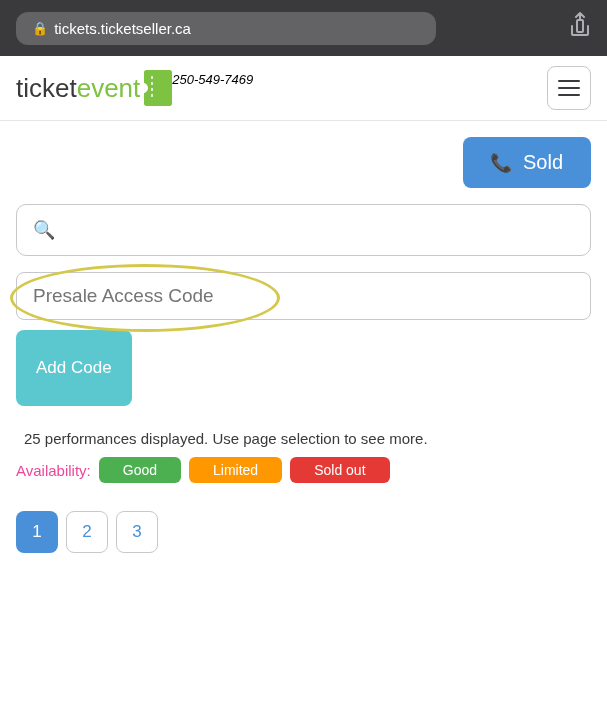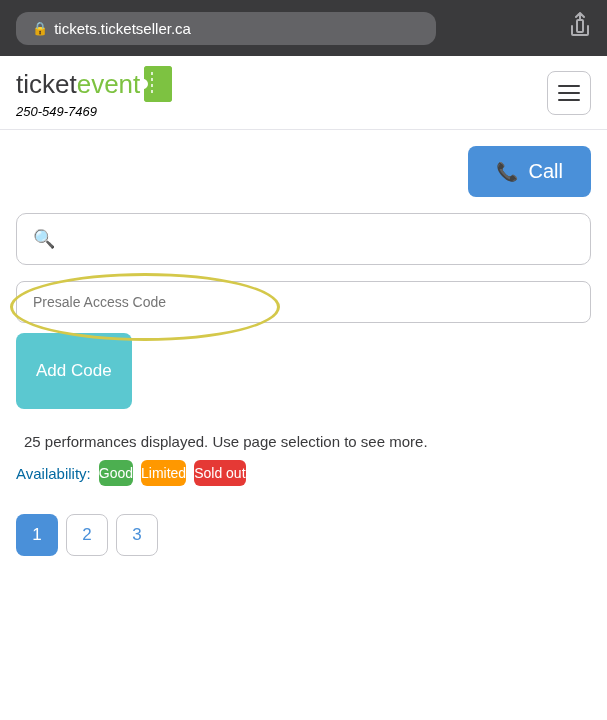--- a/index.html
+++ b/index.html
@@ -63,21 +63,21 @@
       background: #ffffff;
       border-bottom: 1px solid #e5e5ea;
       padding: 10px 16px;
       display: flex;
       align-items: center;
       justify-content: space-between;
     }
 
     .logo-area {
       display: flex;
-      flex-direction: column;
+      flex-direction: row;
     }
 
     .logo-text {
       display: flex;
       align-items: center;
       gap: 0;
     }
 
     .logo-ticket {
       color: #3a3a3c;
@@ -212,21 +212,21 @@
       border-radius: 50%;
       pointer-events: none;
       z-index: 10;
     }
 
     .presale-input {
       width: 100%;
       border: 1px solid #c7c7cc;
       border-radius: 8px;
       padding: 12px 16px;
-      font-size: 14px;
+      font-size: 19px;
       color: #8e8e93;
       background: #ffffff;
       outline: none;
     }
 
     .add-code-button {
       background: #5bc8d0;
       color: #ffffff;
       border: none;
       border-radius: 8px;
@@ -250,27 +250,27 @@
     }
 
     .availability-row {
       display: flex;
       align-items: center;
       gap: 8px;
       flex-wrap: wrap;
     }
 
     .availability-label {
-      color: #0369a1;
+      color: #ec4899;
       font-size: 15px;
     }
 
     .badge {
       border-radius: 6px;
-      padding: 5px 0;
+      padding: 5px 24px;
       font-size: 14px;
       font-weight: 500;
       color: #ffffff;
     }
 
     .badge-good { background: #4caf50; }
     .badge-limited { background: #ff9800; }
     .badge-soldout { background: #e53935; }
     .badge-not-onsale { background: #5c6bc0; }
 
@@ -343,21 +343,21 @@
     <button class="menu-button">
       <div class="hamburger-line"></div>
       <div class="hamburger-line"></div>
       <div class="hamburger-line"></div>
     </button>
   </div>
 
   <div class="call-section">
     <button class="call-button">
       <span class="call-phone-icon">📞</span>
-      <span>Call</span>
+      <span>Sold</span>
     </button>
   </div>
 
   <div class="search-section">
     <div class="search-bar">
       <span class="search-icon">🔍</span>
     </div>
   </div>
 
   <div class="presale-section">

